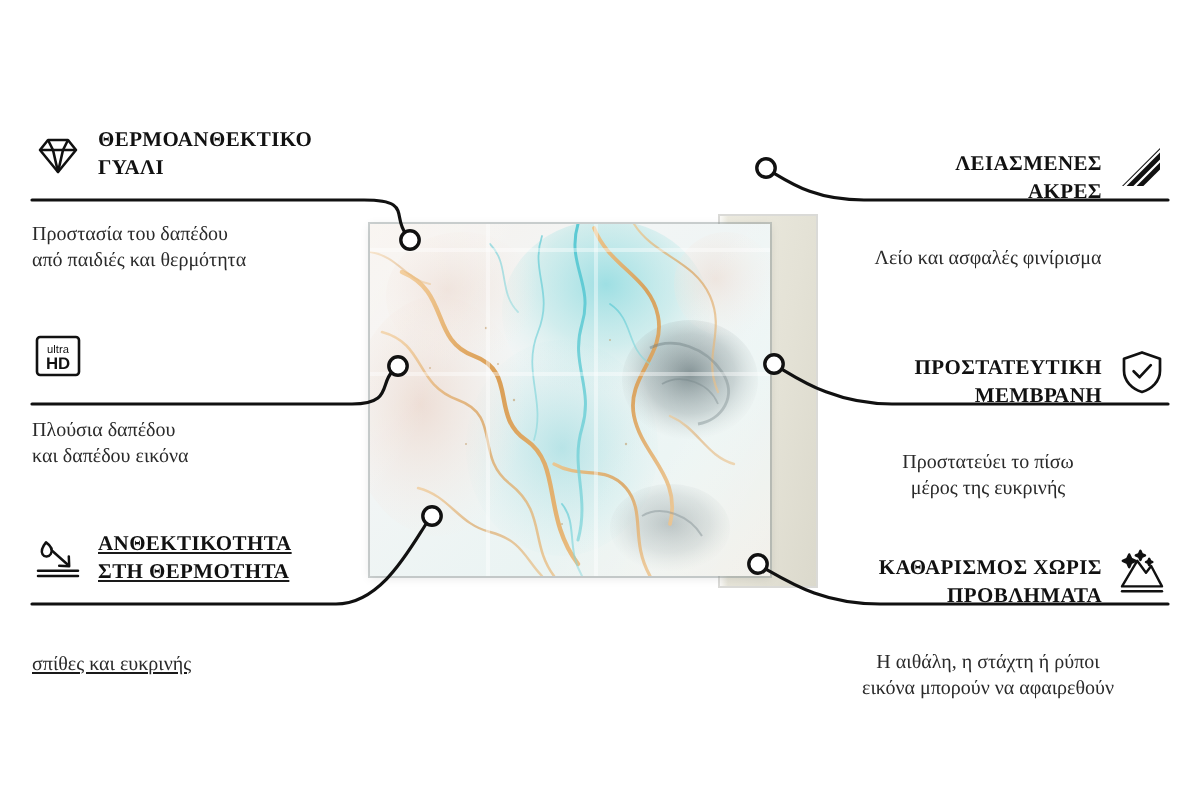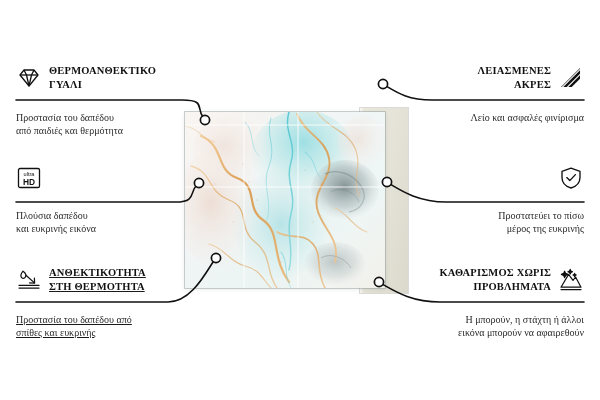--- a/index.html
+++ b/index.html
@@ -51,25 +51,25 @@
   .feature{position:absolute;width:180px;}
   .feature .head{
     display:flex;align-items:center;gap:7px;
   }
   .feature.left .head{justify-content:flex-start;}
   .feature.right .head{justify-content:flex-end;}
   .feature .title{
     font-size:10.5px;font-weight:bold;letter-spacing:.2px;line-height:14px;
     text-transform:uppercase;color:#111;
   }
-  .feature.right .title{text-align:right;}
+  .feature.right .title{text-align:right;margin-top:12px;}
   .feature .desc{
     font-size:10px;line-height:12.5px;color:#2a2a2a;margin-top:20px;
   }
-  .feature.right .desc{text-align:right;}
+  .feature.right .desc{text-align:center;}
   .icon{width:26px;height:24px;flex:0 0 26px;display:block;}
   .icon svg{display:block;width:100%;height:100%;}
 
   
   #f-heat-glass{left:16px;top:64px;}
   #f-print     {left:16px;top:166px;}
   #f-heat-res  {left:16px;top:266px;text-decoration:underline;}
   #f-edges     {left:404px;top:64px;}
   #f-membrane  {left:404px;top:166px;}
   #f-clean     {left:404px;top:266px;}
@@ -229,21 +229,21 @@
       <span class="icon">
         <svg viewBox="0 0 26 24">
           <rect x="2.5" y="2.5" width="21" height="19" rx="1.6" fill="none" stroke="#111" stroke-width="1.3"></rect>
           <text x="13" y="10.3" text-anchor="middle" font-family="Liberation Sans, sans-serif" font-size="5.6" fill="#111">ultra</text>
           <text x="13" y="18.6" text-anchor="middle" font-family="Liberation Sans, sans-serif" font-size="8.4" font-weight="bold" fill="#111">HD</text>
         </svg>
       </span>
     </div>
     <div class="desc">
       <span>Πλούσια δαπέδου</span><br>
-      <span>και ευκρινής εικόνα</span>
+      <span>και δαπέδου εικόνα</span>
     </div>
   </div>
 
   <div class="feature left" id="f-heat-res">
     <div class="head">
       <span class="icon">
         <svg viewBox="0 0 26 24">
           <g fill="none" stroke="#111" stroke-width="1.25" stroke-linecap="round" stroke-linejoin="round">
             <path d="M7 3.2 C9.6 5, 10.4 7.2, 9.4 9 C8.5 10.6, 6.2 10.7, 5.3 9.2 C4.5 7.8, 5.2 5.4, 7 3.2 Z"></path>
             <path d="M10.2 7.5 L18.2 14.6"></path>
@@ -252,21 +252,21 @@
             <path d="M3 20 L23 20"></path>
           </g>
         </svg>
       </span>
       <span class="title">
         <span>ΑΝΘΕΚΤΙΚΟΤΗΤΑ</span><br>
         <span>ΣΤΗ ΘΕΡΜΟΤΗΤΑ</span>
       </span>
     </div>
     <div class="desc">
-      <span>Προστασία του δαπέδου από</span><br>
+      <br>
       <span>σπίθες και ευκρινής</span>
     </div>
   </div>
 
   <div class="feature right" id="f-edges">
     <div class="head">
       <span class="title">
         <span>ΛΕΙΑΣΜΕΝΕΣ</span><br>
         <span>ΑΚΡΕΣ</span>
       </span>
@@ -286,20 +286,24 @@
         </svg>
       </span>
     </div>
     <div class="desc">
       <span>Λείο και ασφαλές φινίρισμα</span>
     </div>
   </div>
 
   <div class="feature right" id="f-membrane">
     <div class="head">
+      <span class="title">
+        <span>ΠΡΟΣΤΑΤΕΥΤΙΚΗ</span><br>
+        <span>ΜΕΜΒΡΑΝΗ</span>
+      </span>
       <span class="icon">
         <svg viewBox="0 0 26 24">
           <g fill="none" stroke="#111" stroke-width="1.35" stroke-linecap="round" stroke-linejoin="round">
             <path d="M13 2.2 L22 5.4 L22 11.4 C22 16.6, 18 20.4, 13 22 C8 20.4, 4 16.6, 4 11.4 L4 5.4 Z"></path>
             <path d="M8.8 11.6 L11.8 14.6 L17.4 8.6"></path>
           </g>
         </svg>
       </span>
     </div>
     <div class="desc">
@@ -320,18 +324,18 @@
             <path d="M3 19.2 L10.6 6.4 L15 12.4 L17.6 9 L23 19.2 Z"></path>
             <path d="M3 21.6 L23 21.6"></path>
             <path d="M6.6 3.2 L7.6 5.4 L9.8 6.4 L7.6 7.4 L6.6 9.6 L5.6 7.4 L3.4 6.4 L5.6 5.4 Z" fill="#111"></path>
             <path d="M12.2 1.4 L12.9 3.0 L14.5 3.7 L12.9 4.4 L12.2 6.0 L11.5 4.4 L9.9 3.7 L11.5 3.0 Z" fill="#111"></path>
             <path d="M16.6 5.4 L17.1 6.5 L18.2 7 L17.1 7.5 L16.6 8.6 L16.1 7.5 L15 7 L16.1 6.5 Z" fill="#111"></path>
           </g>
         </svg>
       </span>
     </div>
     <div class="desc">
-      <span>Η μπορούν, η στάχτη ή άλλοι</span><br>
+      <span>Η αιθάλη, η στάχτη ή ρύποι</span><br>
       <span>εικόνα μπορούν να αφαιρεθούν</span>
     </div>
   </div>
 
 </div>
 
 </body></html>

